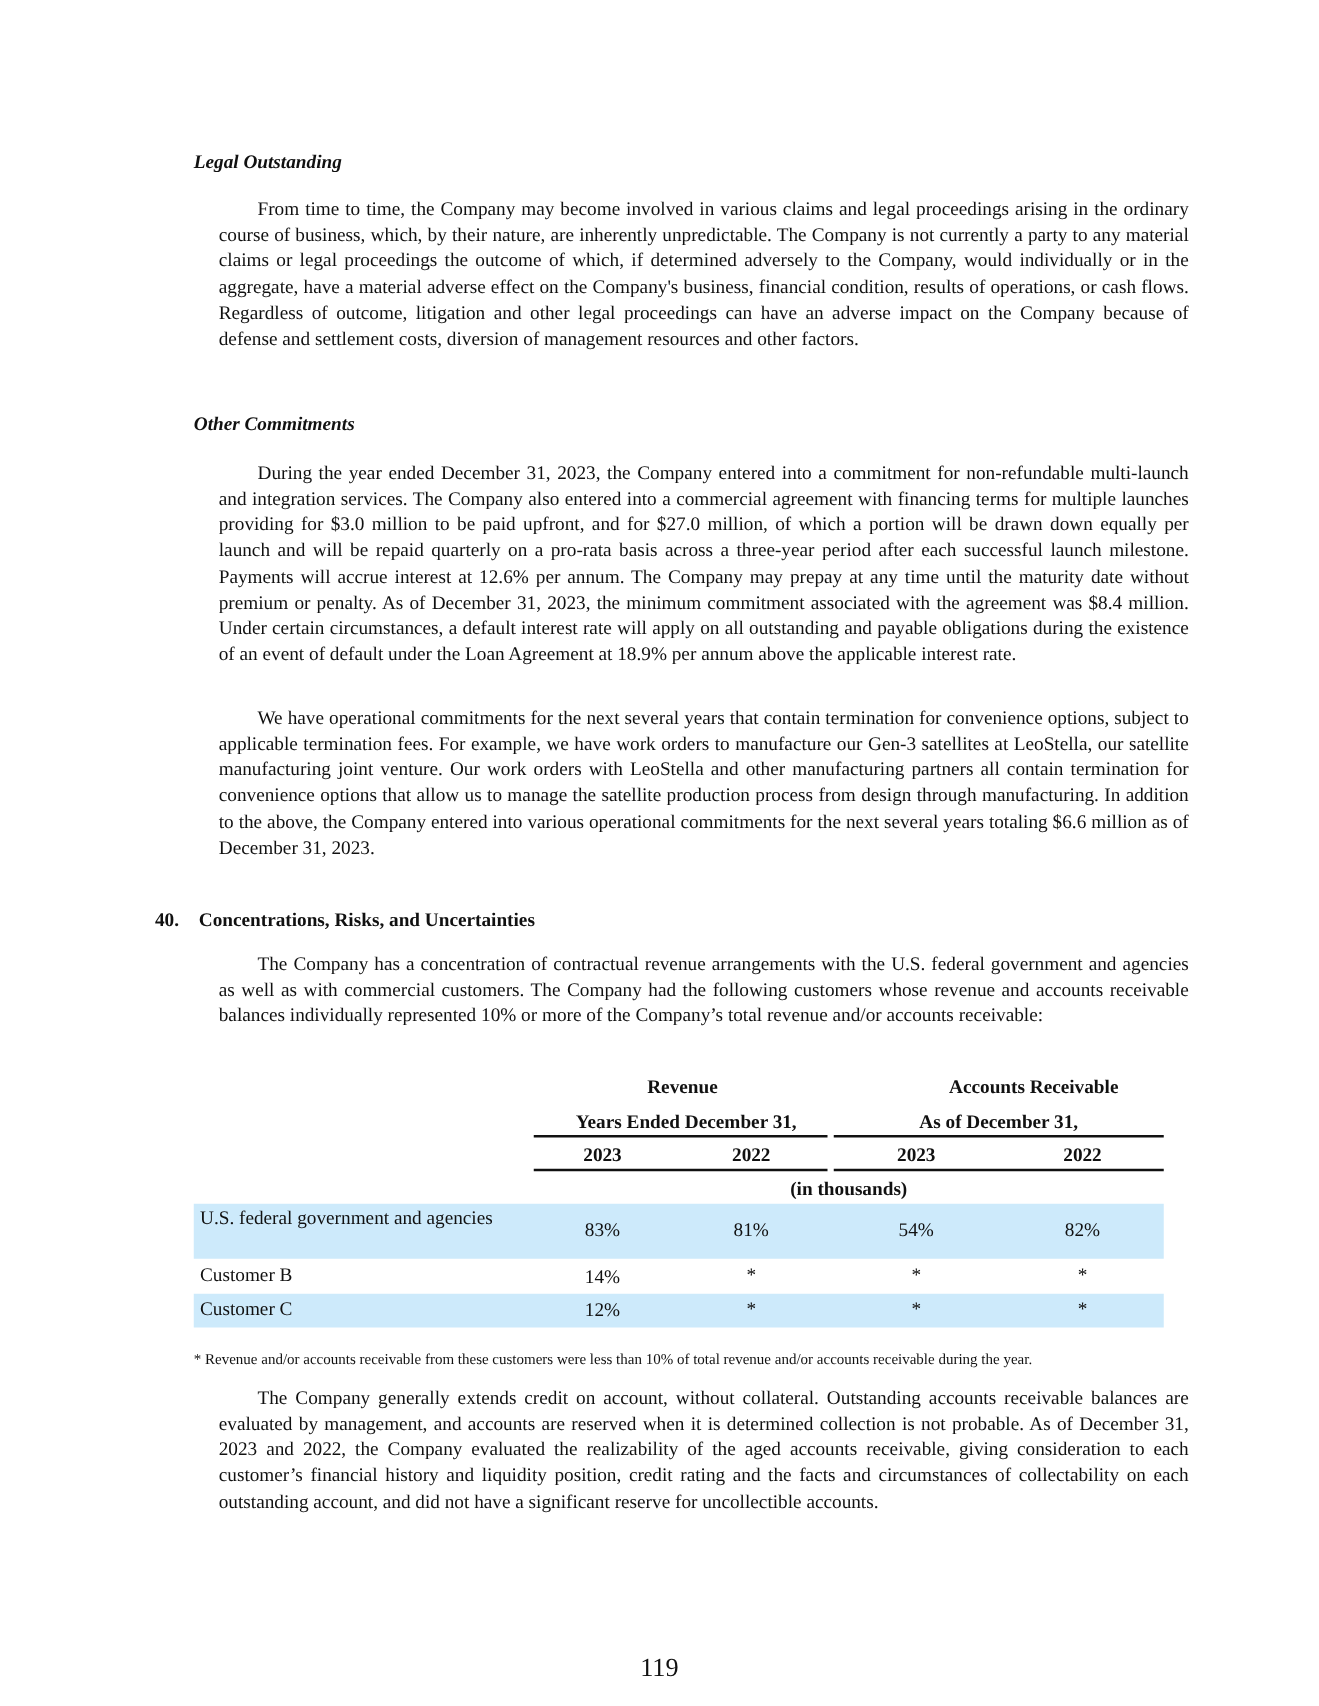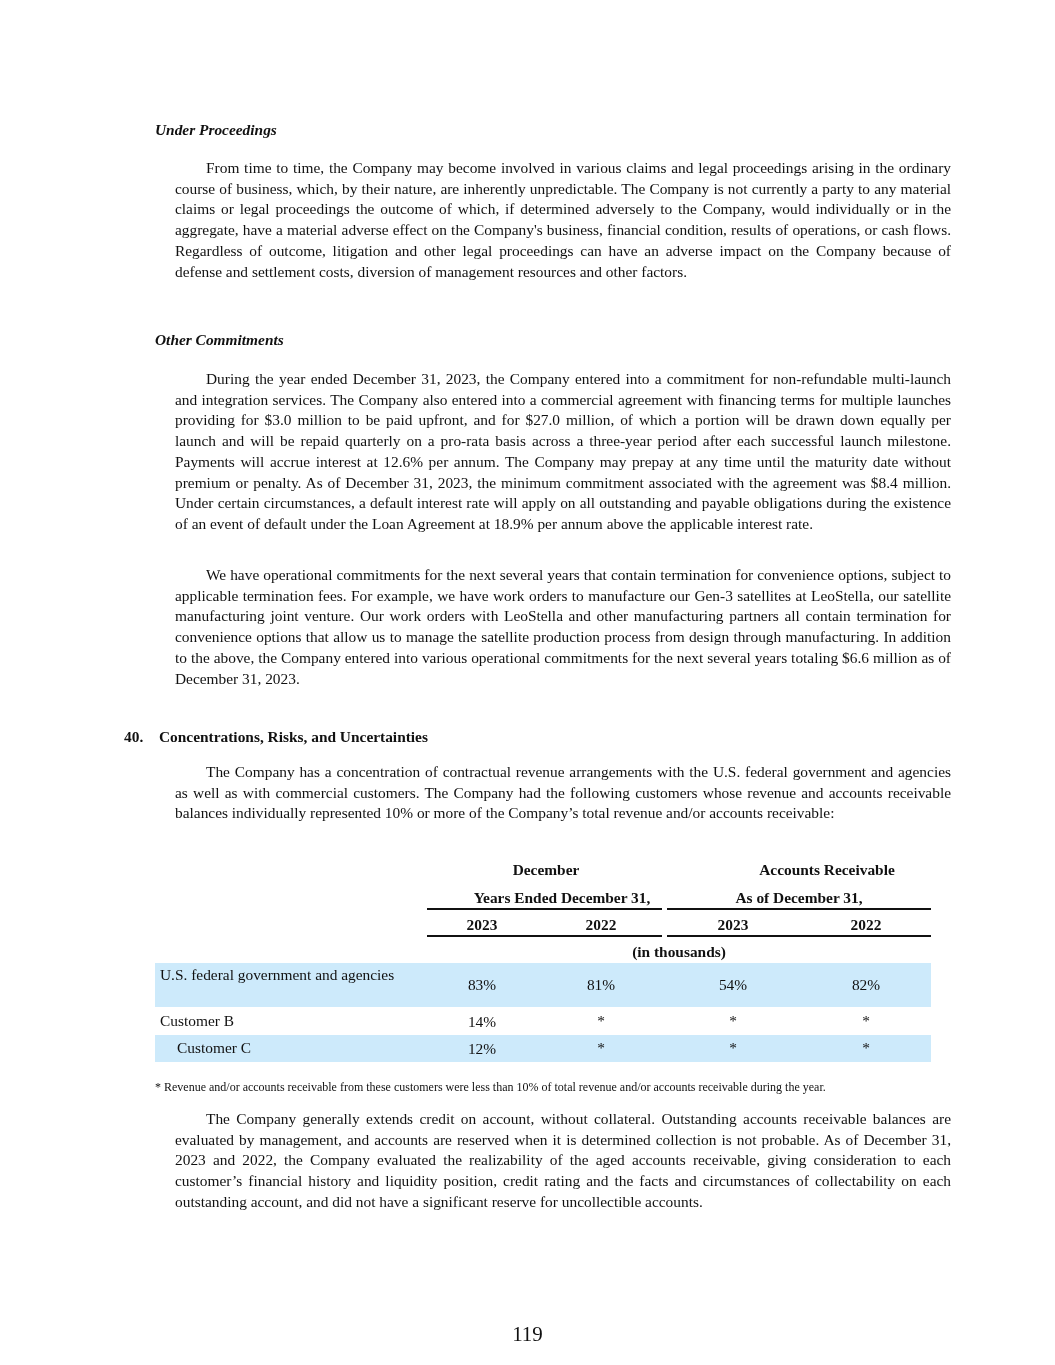--- a/index.html
+++ b/index.html
@@ -23,36 +23,36 @@
   .row.shaded { background: #cdeafb; }
   .cell { position: absolute; line-height: 20px; }
   .cell.label { left: 5px; width: 260px; }
   .cell.val { text-align: center; width: 100px; }
   .footnote { position: absolute; left: 155px; font-size: 12px; line-height: 16px; width: 790px; }
   .pagenum { position: absolute; left: 0; width: 1055px; text-align: center; top: 1322px; font-size: 21px; }
 </style>
 </head>
 <body>
 
-<div class="subhead" style="top:120px;">Under Proceedings</div>
+<div class="subhead" style="top:120px;">Legal Outstanding</div>
 <p class="para" style="top:154px;">From time to time, the Company may become involved in various claims and legal proceedings arising in the ordinary course of business, which, by their nature, are inherently unpredictable. The Company is not currently a party to any material claims or legal proceedings the outcome of which, if determined adversely to the Company, would individually or in the aggregate, have a material adverse effect on the Company's business, financial condition, results of operations, or cash flows. Regardless of outcome, litigation and other legal proceedings can have an adverse impact on the Company because of defense and settlement costs, diversion of management resources and other factors.</p>
 
 <div class="subhead" style="top:330px;">Other Commitments</div>
 <p class="para" style="top:365px;">During the year ended December 31, 2023, the Company entered into a commitment for non-refundable multi-launch and integration services. The Company also entered into a commercial agreement with financing terms for multiple launches providing for $3.0 million to be paid upfront, and for $27.0 million, of which a portion will be drawn down equally per launch and will be repaid quarterly on a pro-rata basis across a three-year period after each successful launch milestone. Payments will accrue interest at 12.6% per annum. The Company may prepay at any time until the maturity date without premium or penalty. As of December 31, 2023, the minimum commitment associated with the agreement was $8.4 million. Under certain circumstances, a default interest rate will apply on all outstanding and payable obligations during the existence of an event of default under the Loan Agreement at 18.9% per annum above the applicable interest rate.</p>
 <p class="para" style="top:561px;">We have operational commitments for the next several years that contain termination for convenience options, subject to applicable termination fees. For example, we have work orders to manufacture our Gen-3 satellites at LeoStella, our satellite manufacturing joint venture. Our work orders with LeoStella and other manufacturing partners all contain termination for convenience options that allow us to manage the satellite production process from design through manufacturing. In addition to the above, the Company entered into various operational commitments for the next several years totaling $6.6 million as of December 31, 2023.</p>
 
 <div class="section-head" style="top:727px;">
   <span class="num">40.</span><span>Concentrations, Risks, and Uncertainties</span>
 </div>
 <p class="para" style="top:758px;">The Company has a concentration of contractual revenue arrangements with the U.S. federal government and agencies as well as with commercial customers. The Company had the following customers whose revenue and accounts receivable balances individually represented 10% or more of the Company’s total revenue and/or accounts receivable:</p>
 
 <div class="tbl">
-  <div class="hdr" style="left:272px;width:238px;top:4px;">December</div>
+  <div class="hdr" style="left:272px;width:238px;top:4px;">Revenue</div>
   <div class="hdr" style="left:540px;width:264px;top:4px;">Accounts Receivable</div>
-  <div class="hdr" style="left:288px;width:238px;top:32px;">Years Ended December 31,</div>
+  <div class="hdr" style="left:275px;width:238px;top:32px;">Years Ended December 31,</div>
   <div class="hdr" style="left:512px;width:264px;top:32px;">As of December 31,</div>
   <div class="rule" style="left:272px;width:235px;top:52px;"></div>
   <div class="rule" style="left:512px;width:264px;top:52px;"></div>
 
   <div class="hdr" style="left:277px;width:100px;top:59px;">2023</div>
   <div class="hdr" style="left:396px;width:100px;top:59px;">2022</div>
   <div class="hdr" style="left:528px;width:100px;top:59px;">2023</div>
   <div class="hdr" style="left:661px;width:100px;top:59px;">2022</div>
   <div class="rule" style="left:272px;width:235px;top:79px;"></div>
   <div class="rule" style="left:512px;width:264px;top:79px;"></div>
@@ -67,21 +67,21 @@
     <div class="cell val" style="left:661px;top:12px;">82%</div>
   </div>
   <div class="row" style="top:152px;height:26px;">
     <div class="cell label" style="top:3px;">Customer B</div>
     <div class="cell val" style="left:277px;top:4px;">14%</div>
     <div class="cell val" style="left:396px;top:3px;">*</div>
     <div class="cell val" style="left:528px;top:3px;">*</div>
     <div class="cell val" style="left:661px;top:3px;">*</div>
   </div>
   <div class="row shaded" style="top: 179px; height: 27px; background: rgb(205, 234, 251);">
-    <div class="cell label" style="top:3px;margin-left:17px;">Customer C</div>
+    <div class="cell label" style="top:3px;">Customer C</div>
     <div class="cell val" style="left:277px;top:4px;">12%</div>
     <div class="cell val" style="left:396px;top:3px;">*</div>
     <div class="cell val" style="left:528px;top:3px;">*</div>
     <div class="cell val" style="left:661px;top:3px;">*</div>
   </div>
 </div>
 
 <div class="footnote" style="top:1079px;">* Revenue and/or accounts receivable from these customers were less than 10% of total revenue and/or accounts receivable during the year.</div>
 <p class="para" style="top:1105px;">The Company generally extends credit on account, without collateral. Outstanding accounts receivable balances are evaluated by management, and accounts are reserved when it is determined collection is not probable. As of December 31, 2023 and 2022, the Company evaluated the realizability of the aged accounts receivable, giving consideration to each customer’s financial history and liquidity position, credit rating and the facts and circumstances of collectability on each outstanding account, and did not have a significant reserve for uncollectible accounts.</p>
 

